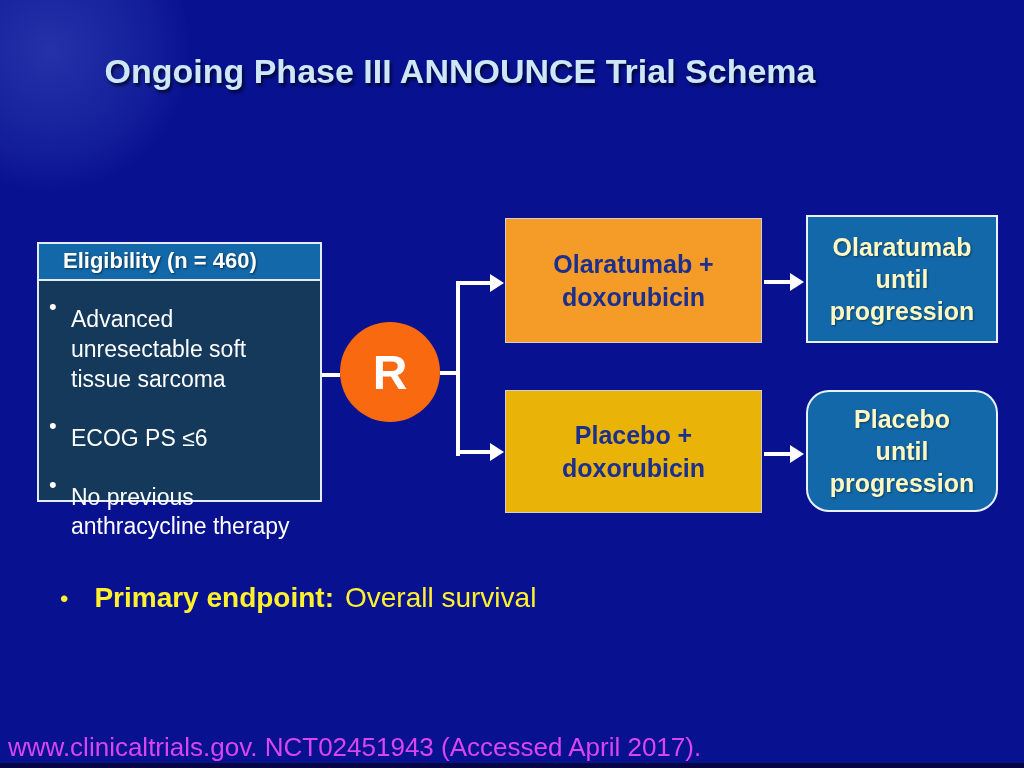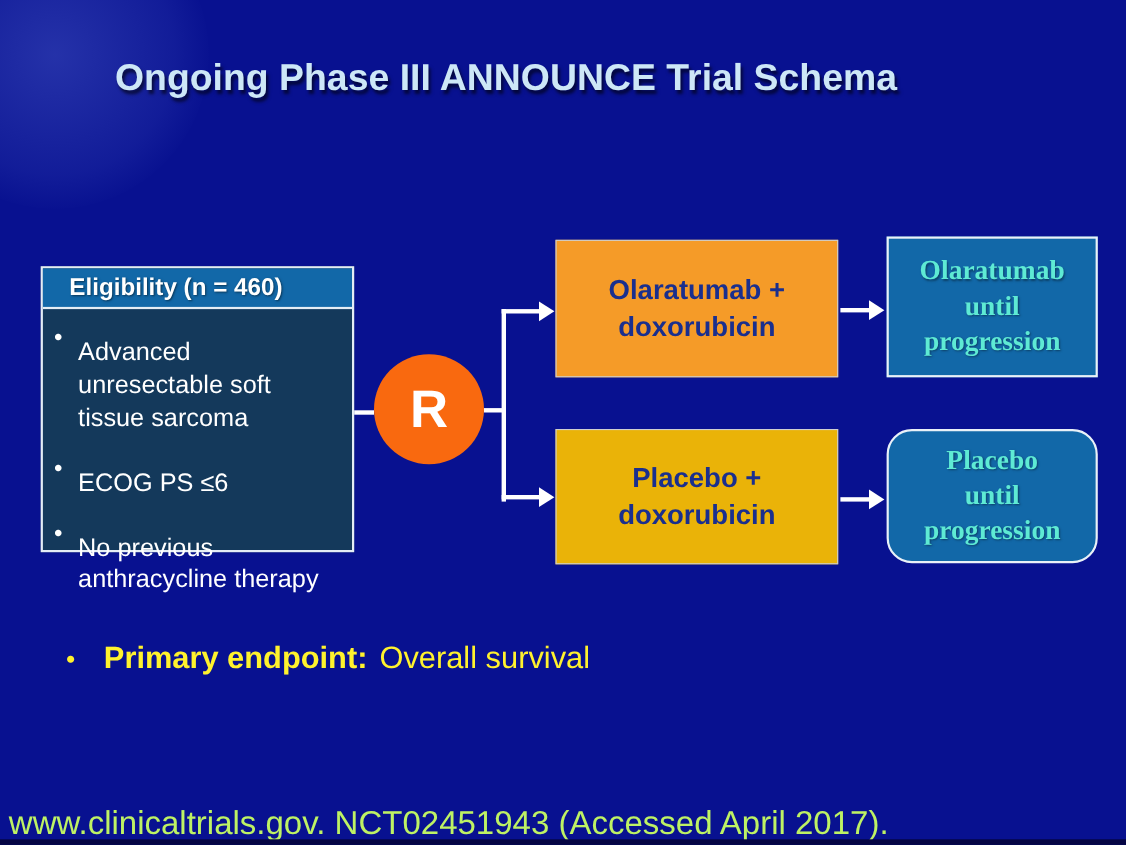--- a/index.html
+++ b/index.html
@@ -38,37 +38,37 @@
     background:#F9690F;display:flex;align-items:center;justify-content:center;
     color:#FFFFFF;font-size:48px;font-weight:bold;
   }
   
   .box{position:absolute;box-sizing:border-box;display:flex;flex-direction:column;
        align-items:center;justify-content:center;text-align:center;}
   .box-orange{left:505px;top:218px;width:257px;height:125px;background:#F59B28;border:1px solid #CFCFCF;}
   .box-green{left:505px;top:390px;width:257px;height:123px;background:#eab308;border:1px solid #CFCFCF;}
   .box-orange div,.box-green div{color:#1A2F8E;font-size:25px;font-weight:bold;line-height:1.3;text-align:center;}
   .box-blue{background:#1268A8;border:2px solid #E9F1F8;}
-  .box-blue div{color:#5eead4;font-size:25px;font-weight:bold;line-height:1.28;
-                text-shadow:1px 1px 2px rgba(0,0,0,0.4);font-family:Liberation Serif, serif;}
+  .box-blue div{color:#fef9c3;font-size:25px;font-weight:bold;line-height:1.28;
+                text-shadow:1px 1px 2px rgba(0,0,0,0.4);}
   .box-blue.top{left:806px;top:215px;width:192px;height:128px;}
   .box-blue.bottom{left:806px;top:390px;width:192px;height:122px;border-radius:23px;}
   
   .line{position:absolute;background:#FFFFFF;}
   .arrowhead{
     position:absolute;width:0;height:0;
     border-top:9px solid transparent;border-bottom:9px solid transparent;
     border-left:14px solid #FFFFFF;
   }
   
   .endpoint{position:absolute;left:60px;top:582px;display:flex;align-items:baseline;
             color:#FFF22D;font-size:28px;white-space:nowrap;}
   .ep-bullet{font-size:24px;margin-right:26px;}
   .ep-label{font-weight:bold;margin-right:11px;text-align:center;}
-  .footer{position:absolute;left:8px;top:732px;color:#bef264;font-size:30px;}
+  .footer{position:absolute;left:8px;top:732px;color:#d946ef;font-size:26px;}
   .bottom-strip{position:absolute;left:0;bottom:0;width:1024px;height:5px;background:#050543;}
 </style>
 </head>
 <body>
 
 <div class="slide">
   <div class="corner-glow"></div>
 
   <div class="title">Ongoing Phase III ANNOUNCE Trial Schema</div>
 

